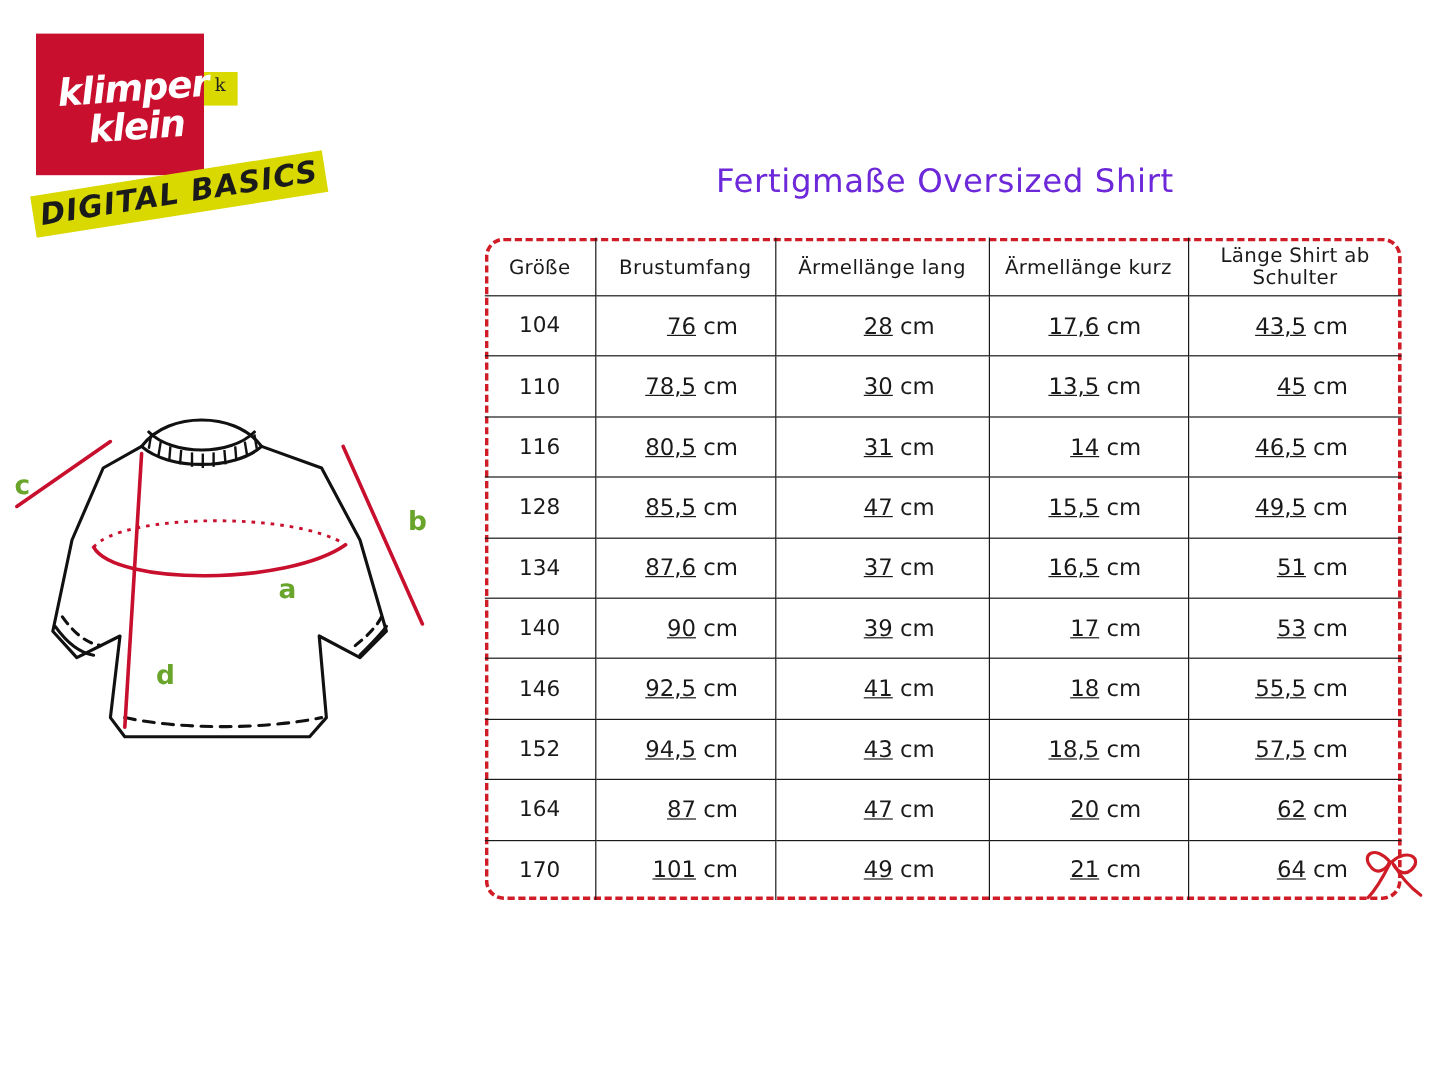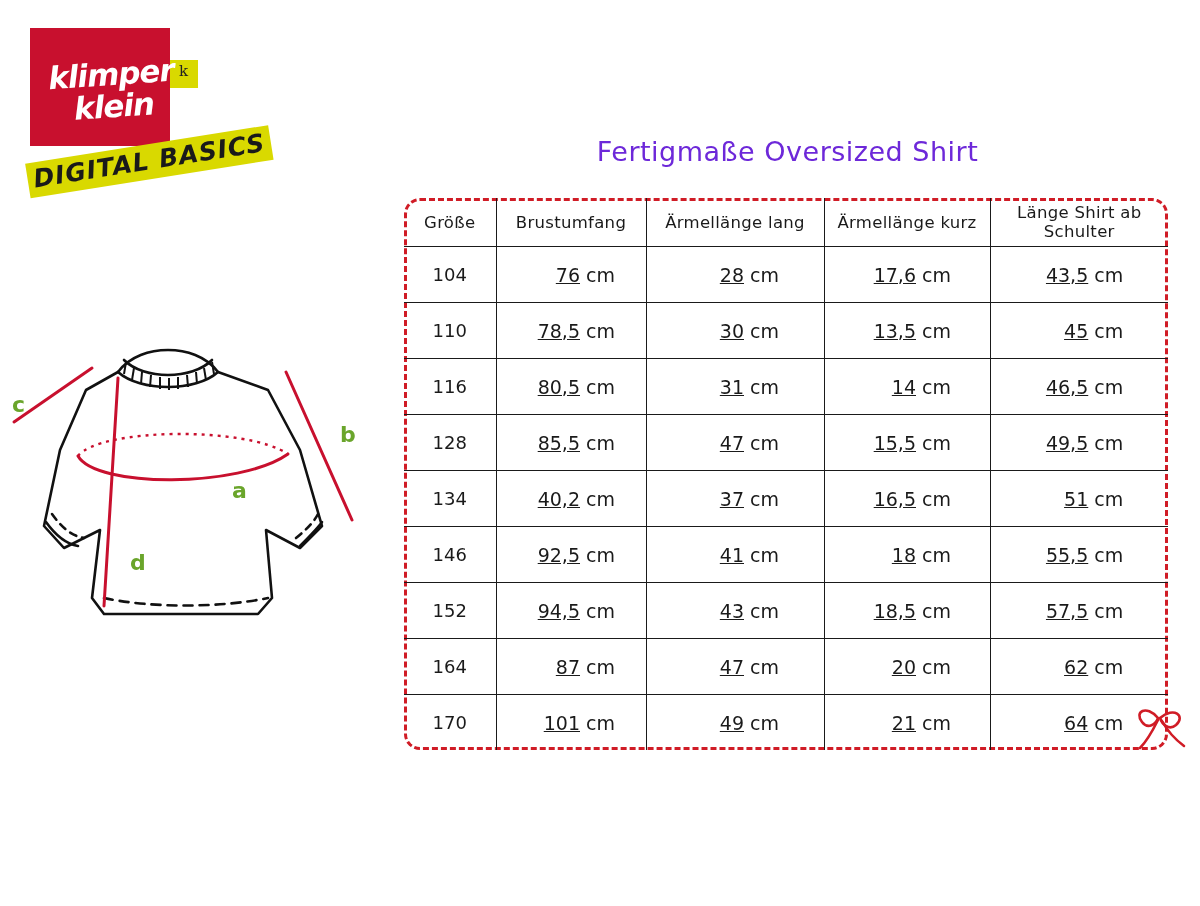--- a/index.html
+++ b/index.html
@@ -321,24 +321,31 @@
       </tr>
       <tr>
         <td class="size-col">128</td>
         <td><span class="val">85,5</span><span class="unit">cm</span></td>
         <td><span class="val">47</span><span class="unit">cm</span></td>
         <td><span class="val">15,5</span><span class="unit">cm</span></td>
         <td><span class="val">49,5</span><span class="unit">cm</span></td>
       </tr>
       <tr>
         <td class="size-col">134</td>
-        <td><span class="val">40,2</span><span class="unit">cm</span></td>
+        <td><span class="val">87,6</span><span class="unit">cm</span></td>
         <td><span class="val">37</span><span class="unit">cm</span></td>
         <td><span class="val">16,5</span><span class="unit">cm</span></td>
         <td><span class="val">51</span><span class="unit">cm</span></td>
+      </tr>
+      <tr>
+        <td class="size-col">140</td>
+        <td><span class="val">90</span><span class="unit">cm</span></td>
+        <td><span class="val">39</span><span class="unit">cm</span></td>
+        <td><span class="val">17</span><span class="unit">cm</span></td>
+        <td><span class="val">53</span><span class="unit">cm</span></td>
       </tr>
       <tr>
         <td class="size-col">146</td>
         <td><span class="val">92,5</span><span class="unit">cm</span></td>
         <td><span class="val">41</span><span class="unit">cm</span></td>
         <td><span class="val">18</span><span class="unit">cm</span></td>
         <td><span class="val">55,5</span><span class="unit">cm</span></td>
       </tr>
       <tr>
         <td class="size-col">152</td>

